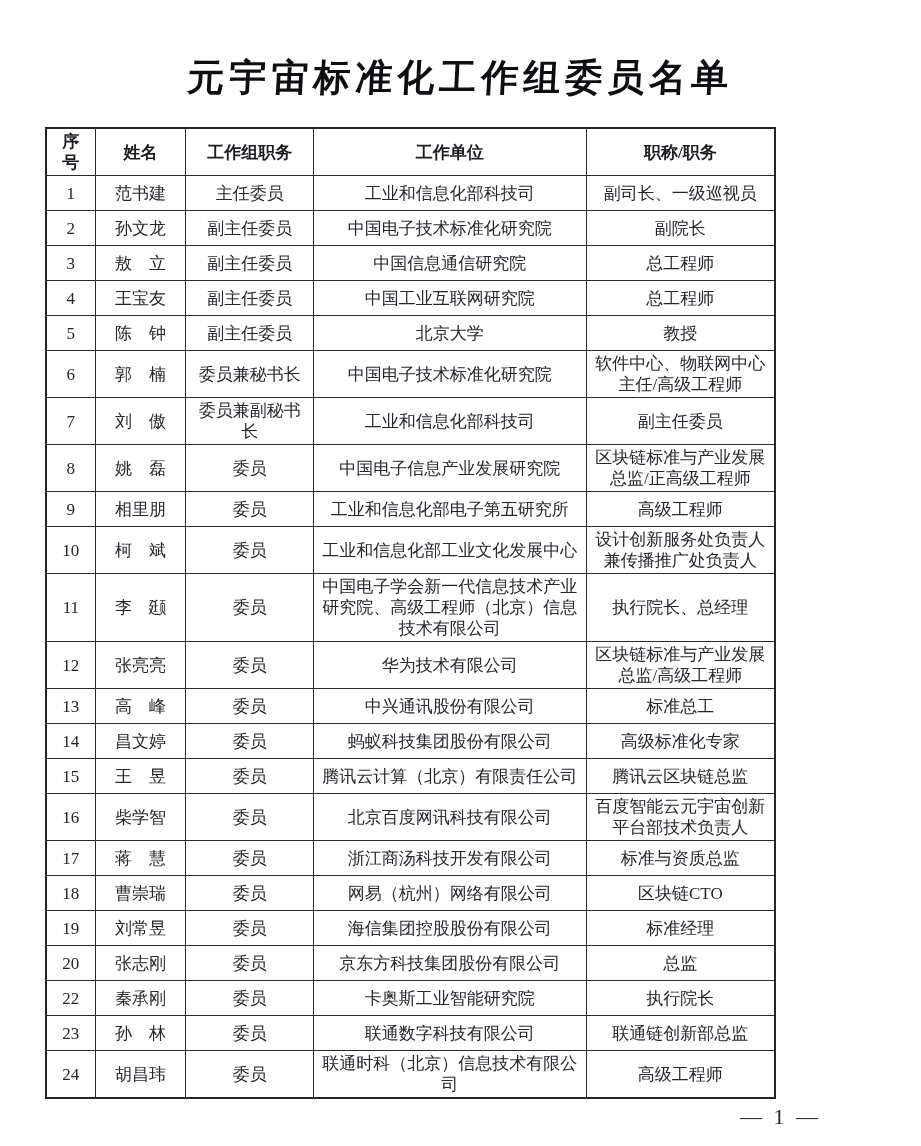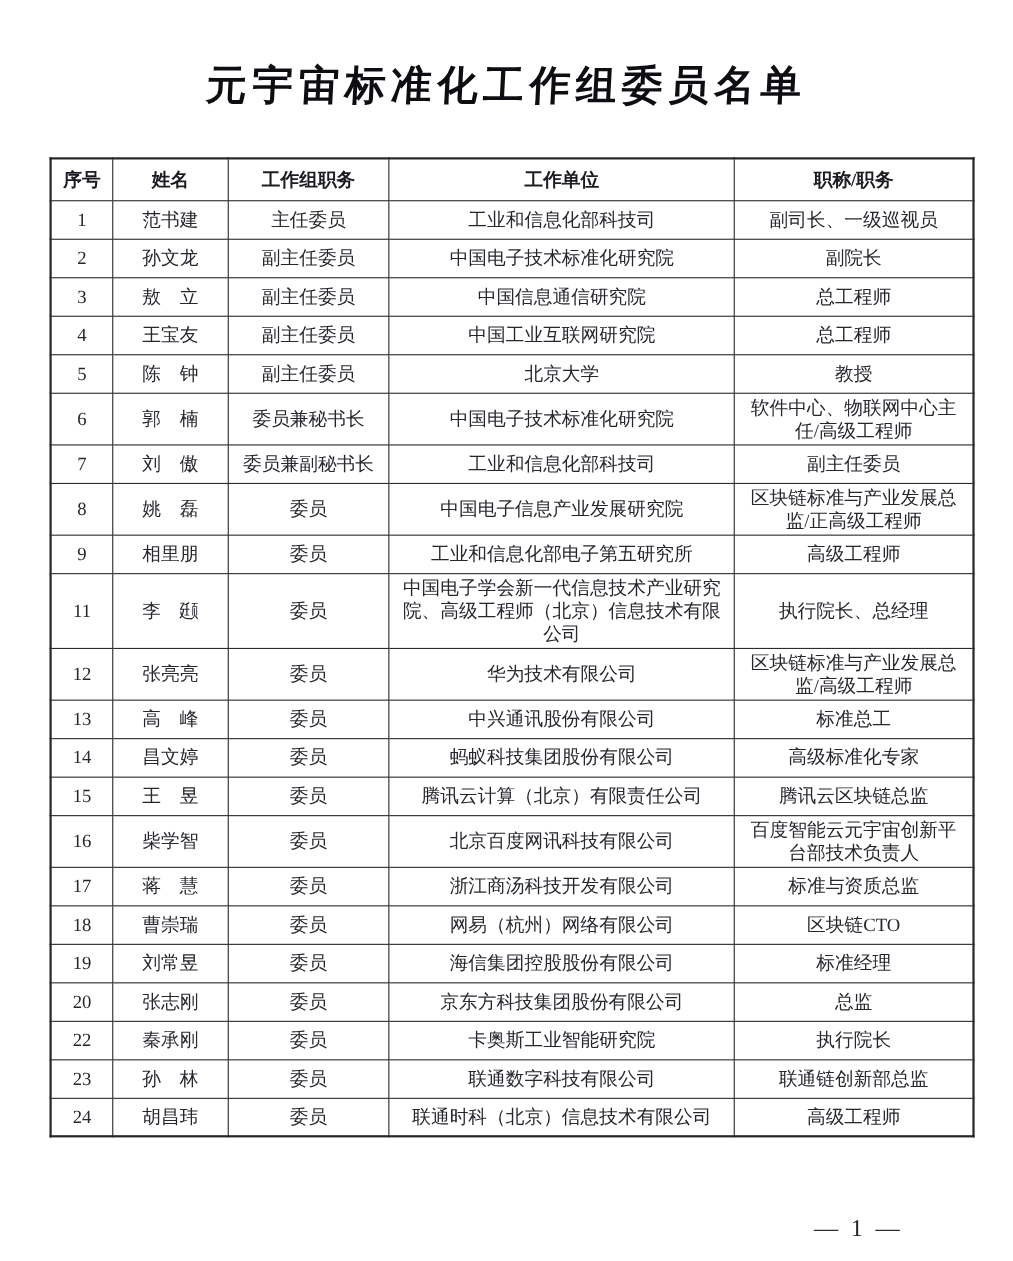--- a/index.html
+++ b/index.html
@@ -23,23 +23,23 @@
     width: 100%;
     text-align: center;
     font-size: 37px;
     font-weight: 700;
     letter-spacing: 5px;
     color: #0d0d12;
     transform: skewX(-3deg);
   }
   table.committee-table {
     position: absolute;
-    top: 143px;
+    top: 127px;
     left: 45px;
-    width: 841px;
+    width: 731px;
     border-collapse: collapse;
     table-layout: fixed;
     border: 2px solid #262626;
   }
   .committee-table col.c1 { width: 6.75%; }
   .committee-table col.c2 { width: 12.45%; }
   .committee-table col.c3 { width: 17.5%; }
   .committee-table col.c4 { width: 37.4%; }
   .committee-table col.c5 { width: 25.9%; }
   .committee-table th,
@@ -150,20 +150,27 @@
           <td>区块链标准与产业发展总监/正高级工程师</td>
         </tr>
         <tr>
           <td>9</td>
           <td>相里朋</td>
           <td>委员</td>
           <td>工业和信息化部电子第五研究所</td>
           <td>高级工程师</td>
         </tr>
         <tr>
+          <td>10</td>
+          <td>柯　斌</td>
+          <td>委员</td>
+          <td>工业和信息化部工业文化发展中心</td>
+          <td>设计创新服务处负责人兼传播推广处负责人</td>
+        </tr>
+        <tr>
           <td>11</td>
           <td>李　颋</td>
           <td>委员</td>
           <td>中国电子学会新一代信息技术产业研究院、高级工程师（北京）信息技术有限公司</td>
           <td>执行院长、总经理</td>
         </tr>
         <tr>
           <td>12</td>
           <td>张亮亮</td>
           <td>委员</td>

